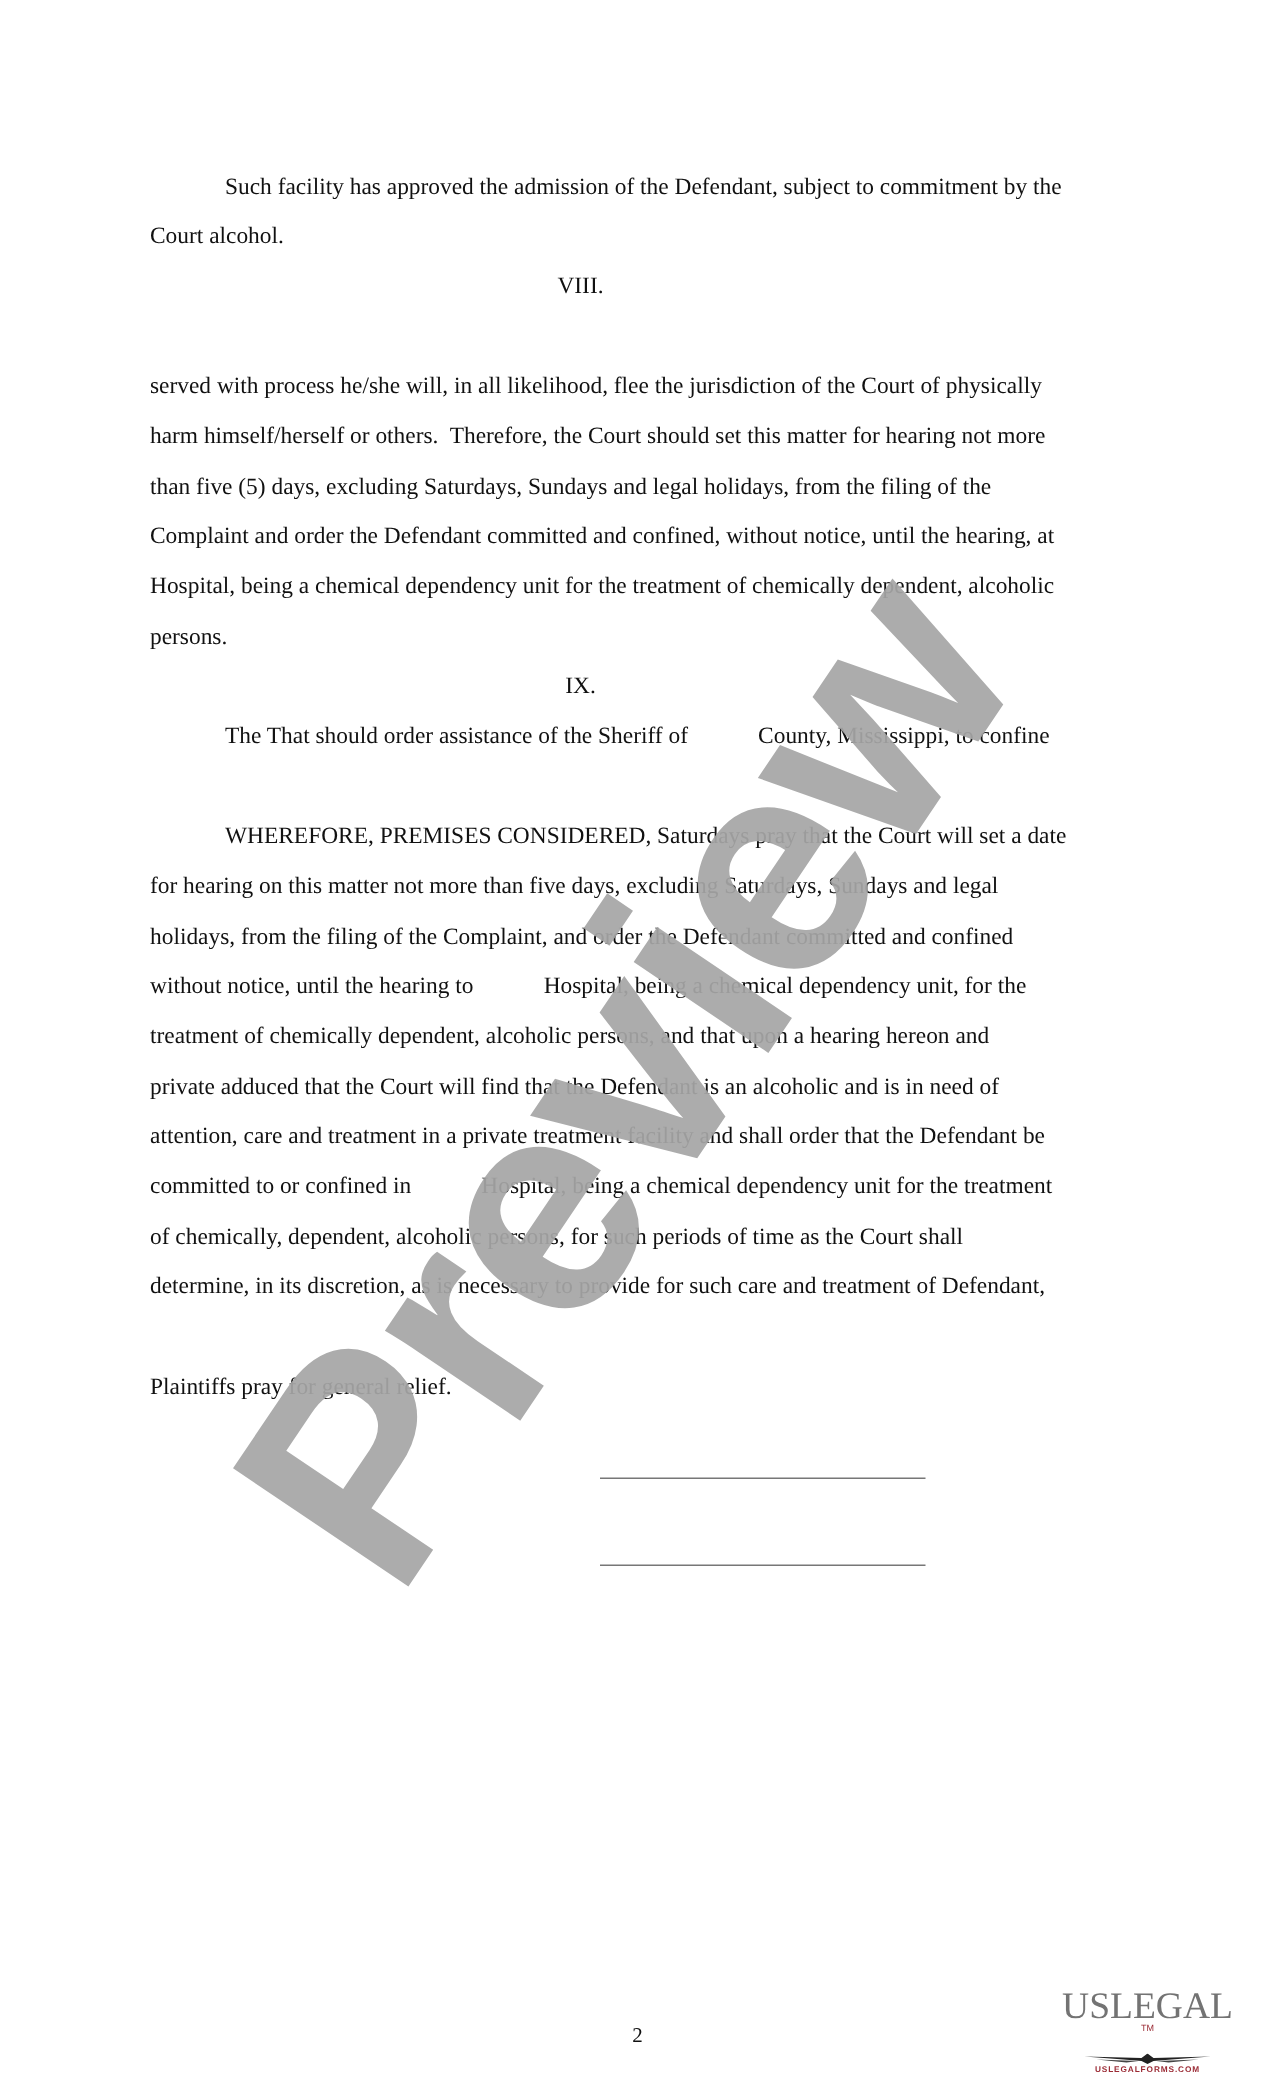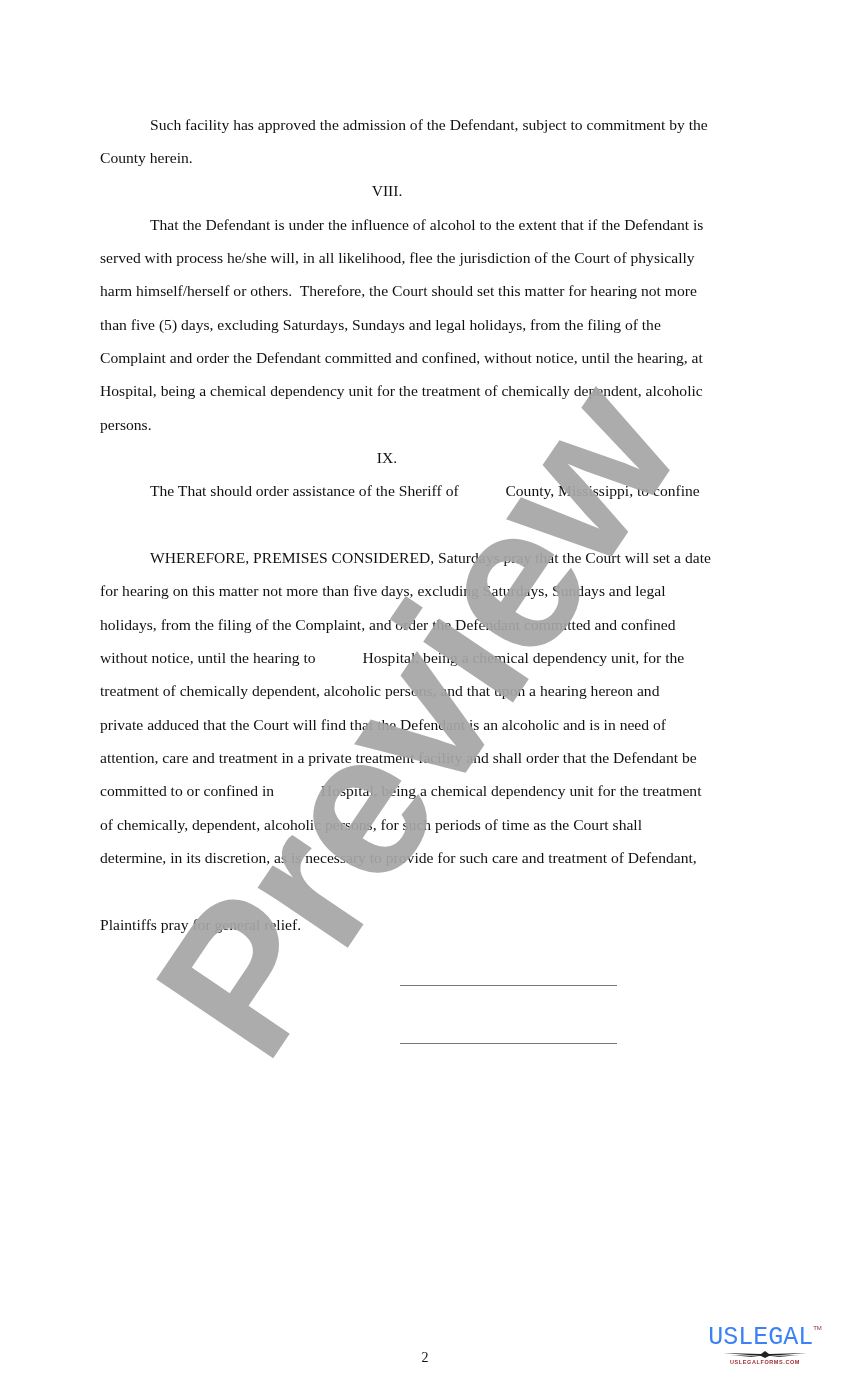--- a/index.html
+++ b/index.html
@@ -28,45 +28,44 @@
       font-family: "Liberation Sans", "DejaVu Sans", sans-serif;
       font-weight: bold; font-size: 205px; line-height: 1;
       color: #a6a6a6; opacity: 0.93; white-space: nowrap;
       letter-spacing: -4px; pointer-events: none;
     }
     .logo {
       position: absolute; left: 705px; top: 1325px; width: 120px; height: 45px;
       text-align: center;
     }
     .logo-word {
-      font-family: Liberation Mono, monospace;
-      color: #3b82f6; font-size: 25px; line-height: 25px; letter-spacing: 0px;
+      font-family: Liberation Serif, serif;
+      color: #737373; font-size: 25px; line-height: 25px; letter-spacing: 0px;
       display: inline-block;
     }
     .logo-tm { font-size: 6px; vertical-align: top; color: #9b2b35; font-family: "Liberation Sans", sans-serif; }
     .logo-wing {
       display: block; margin: 1px auto 0; width: 88px; height: 7px;
     }
     .logo-url {
       display: block; font-family: "Liberation Sans", "DejaVu Sans", sans-serif;
       font-size: 5.5px; color: #9b2b35; letter-spacing: 0.6px; font-weight: bold;
       margin-top: 1px;
     }
   </style>
 </head>
 <body>
 
 <div class="page">
 
   <div class="line indent" style="top:115px">Such facility has approved the admission of the Defendant, subject to commitment by the</div>
-  <div class="line" style="top:148px">County herein.</div>
+  <div class="line" style="top:148px">Court alcohol.</div>
 
   <div class="line center" style="top:181px">VIII.</div>
 
-  <div class="line indent" style="top:215px">That the Defendant is under the influence of alcohol to the extent that if the Defendant is</div>
   <div class="line" style="top:248px">served with process he/she will, in all likelihood, flee the jurisdiction of the Court of physically</div>
   <div class="line" style="top:281px">harm himself/herself or others.  Therefore, the Court should set this matter for hearing not more</div>
   <div class="line" style="top:315px">than five (5) days, excluding Saturdays, Sundays and legal holidays, from the filing of the</div>
   <div class="line" style="top:348px">Complaint and order the Defendant committed and confined, without notice, until the hearing, at</div>
   <div class="line" style="top:381px">Hospital, being a chemical dependency unit for the treatment of chemically dependent, alcoholic</div>
   <div class="line" style="top:415px">persons.</div>
 
   <div class="line center" style="top:448px">IX.</div>
 
   <div class="line indent" style="top:481px">The That should order assistance of the Sheriff of            County, Mississippi, to confine</div>

